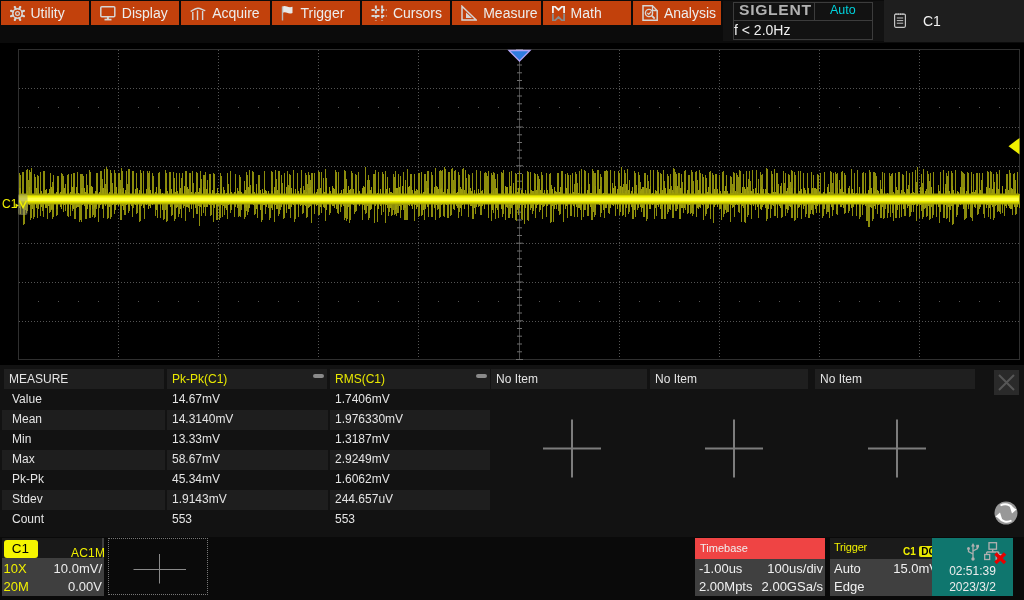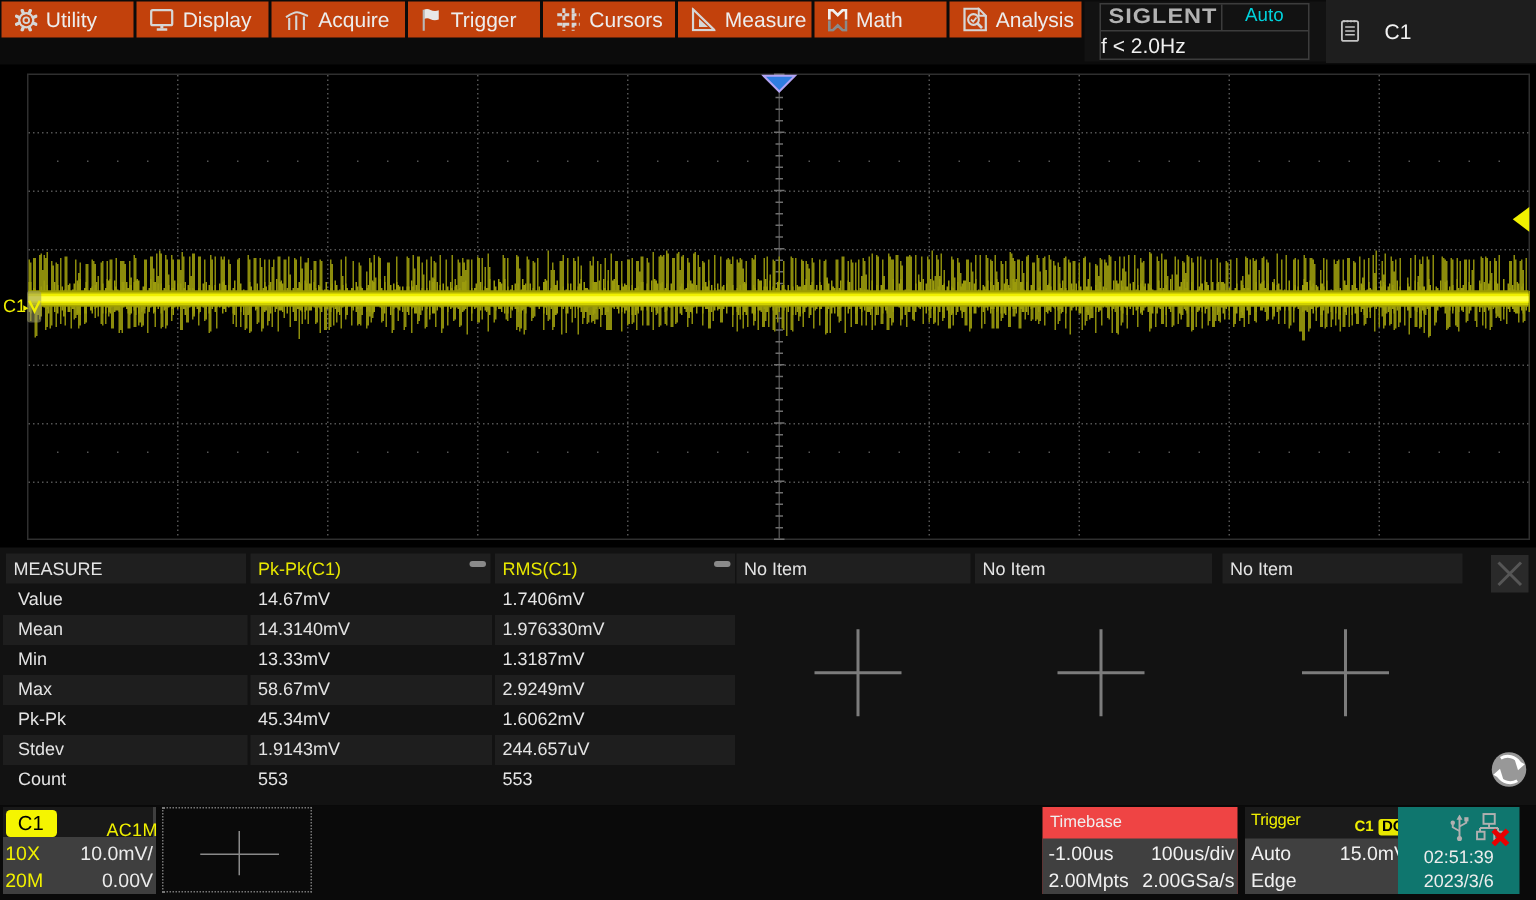--- a/index.html
+++ b/index.html
@@ -266,15 +266,15 @@
     <svg class="abs" style="left:52px;top:4px" width="23" height="22" viewBox="0 0 23 22">
       <g stroke="#b0b0b0" stroke-width="1.3" fill="none">
         <rect x="5" y="0.7" width="7.5" height="6.5"></rect>
         <path d="M8.7 7.2v2.8M2.7 10h12M2.7 10v2.5M14.7 10v2.5"></path>
         <rect x="0.7" y="12.5" width="5" height="5"></rect>
         <rect x="12.2" y="12.5" width="5" height="5"></rect>
       </g>
       <path d="M11.5 11.5L21 21M21 11.5L11.5 21" stroke="#e80000" stroke-width="3.4"></path>
     </svg>
     <div class="abs wht" style="left:0;top:26px;width:81px;text-align:center;font-size:12px">02:51:39</div>
-    <div class="abs wht" style="left:0;top:41.5px;width:81px;text-align:center;font-size:12px">2023/3/6</div>
+    <div class="abs wht" style="left:0;top:41.5px;width:81px;text-align:center;font-size:12px">2023/3/2</div>
   </div>
 </div>
 
 </body></html>

